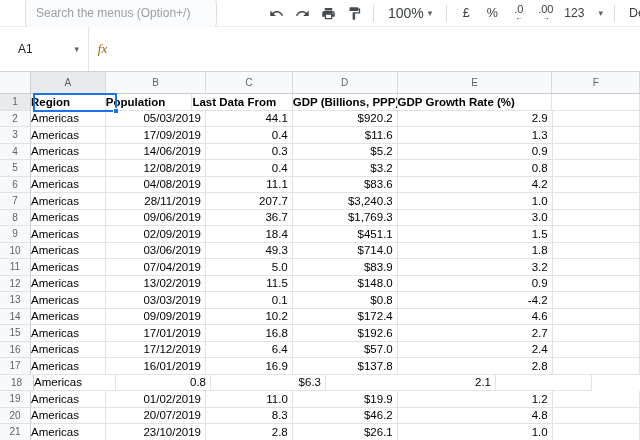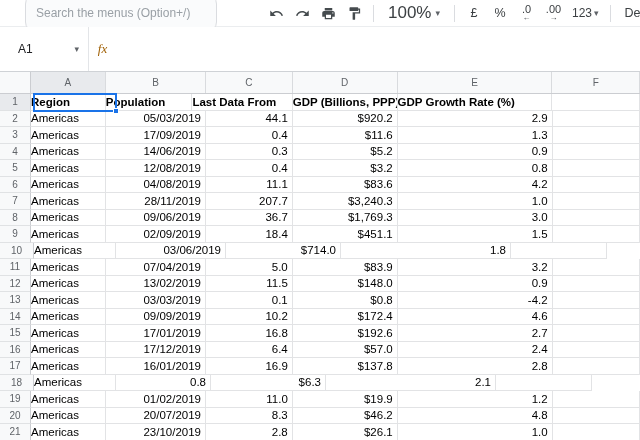--- a/index.html
+++ b/index.html
@@ -13,32 +13,32 @@
              border-bottom:1px solid #ebedef; }
   .search-box { margin-left:25px; width:192px; height:38px; border:1px solid #dadce0;
                 border-radius:10px; background:#fafbfc; color:#9aa0a6; font-size:12px;
                 padding:16px 10px; outline:none; font-family:"Liberation Sans",sans-serif; }
   .search-box::placeholder { color:#9aa0a6; }
   .tb-gap { width:46px; }
   .tb-btn { width:26px; height:24px; display:flex; align-items:center; justify-content:center;
             background:none; border:none; cursor:pointer; }
   .tb-btn svg { width:15px; height:15px; fill:#454b4e; }
   .tb-sep { width:1px; height:17px; background:#dadce0; margin:0 6px; }
-  .tb-text { font-size:17px; color:#3c4043; }
+  .tb-text { font-size:14px; color:#3c4043; }
   .zoom-ctl { display:flex; align-items:center; gap:4px; padding:0 8px; background:none;
               border:none; cursor:pointer; }
   .caret { font-size:9px; color:#5f6368; line-height:1; }
   .fmt-btn { width:26px; height:24px; background:none; border:none; cursor:pointer;
              display:flex; align-items:center; justify-content:center;
              font-size:12.5px; color:#3c4043; }
   .dec-btn { width:27px; height:24px; background:none; border:none; cursor:pointer;
              display:flex; flex-direction:column; align-items:center; justify-content:center;
              font-size:11px; color:#3c4043; line-height:1; }
   .dec-btn .sub { font-size:8px; margin-top:-1px; color:#3c4043; }
-  .more-fmt { display:flex; align-items:center; gap:2px; padding:0 5px; background:none;
+  .more-fmt { display:flex; align-items:center; gap:14px; padding:0 5px; background:none;
               border:none; cursor:pointer; font-size:12px; color:#3c4043; }
   .font-sel { flex:1; display:flex; align-items:center; padding-left:8px; font-size:12.5px;
               color:#3c4043; white-space:nowrap; overflow:hidden; cursor:pointer;
               background:none; border:none; }
 
   
   .formula-bar { position:absolute; top:27px; left:0; width:640px; height:45px;
                  display:flex; background:#fff; border-bottom:1px solid #cfd2d6;padding-left:8px; }
   .name-box { width:81px; display:flex; align-items:center; justify-content:space-between;
               padding:0 9px 0 10px; border-right:1px solid #e3e5e8; cursor:pointer; }
@@ -231,20 +231,21 @@
           <div class="cell w-b right">02/09/2019</div>
           <div class="cell w-c right">18.4</div>
           <div class="cell w-d right">$451.1</div>
           <div class="cell w-e right">1.5</div>
           <div class="cell w-f"></div>
         </div>
         <div class="row">
           <div class="rowhead">10</div>
           <div class="cell w-a left">Americas</div>
           <div class="cell w-b right">03/06/2019</div>
+          <div class="cell w-c right">49.3</div>
           <div class="cell w-d right">$714.0</div>
           <div class="cell w-e right">1.8</div>
           <div class="cell w-f"></div>
         </div>
         <div class="row">
           <div class="rowhead">11</div>
           <div class="cell w-a left">Americas</div>
           <div class="cell w-b right">07/04/2019</div>
           <div class="cell w-c right">5.0</div>
           <div class="cell w-d right">$83.9</div>

